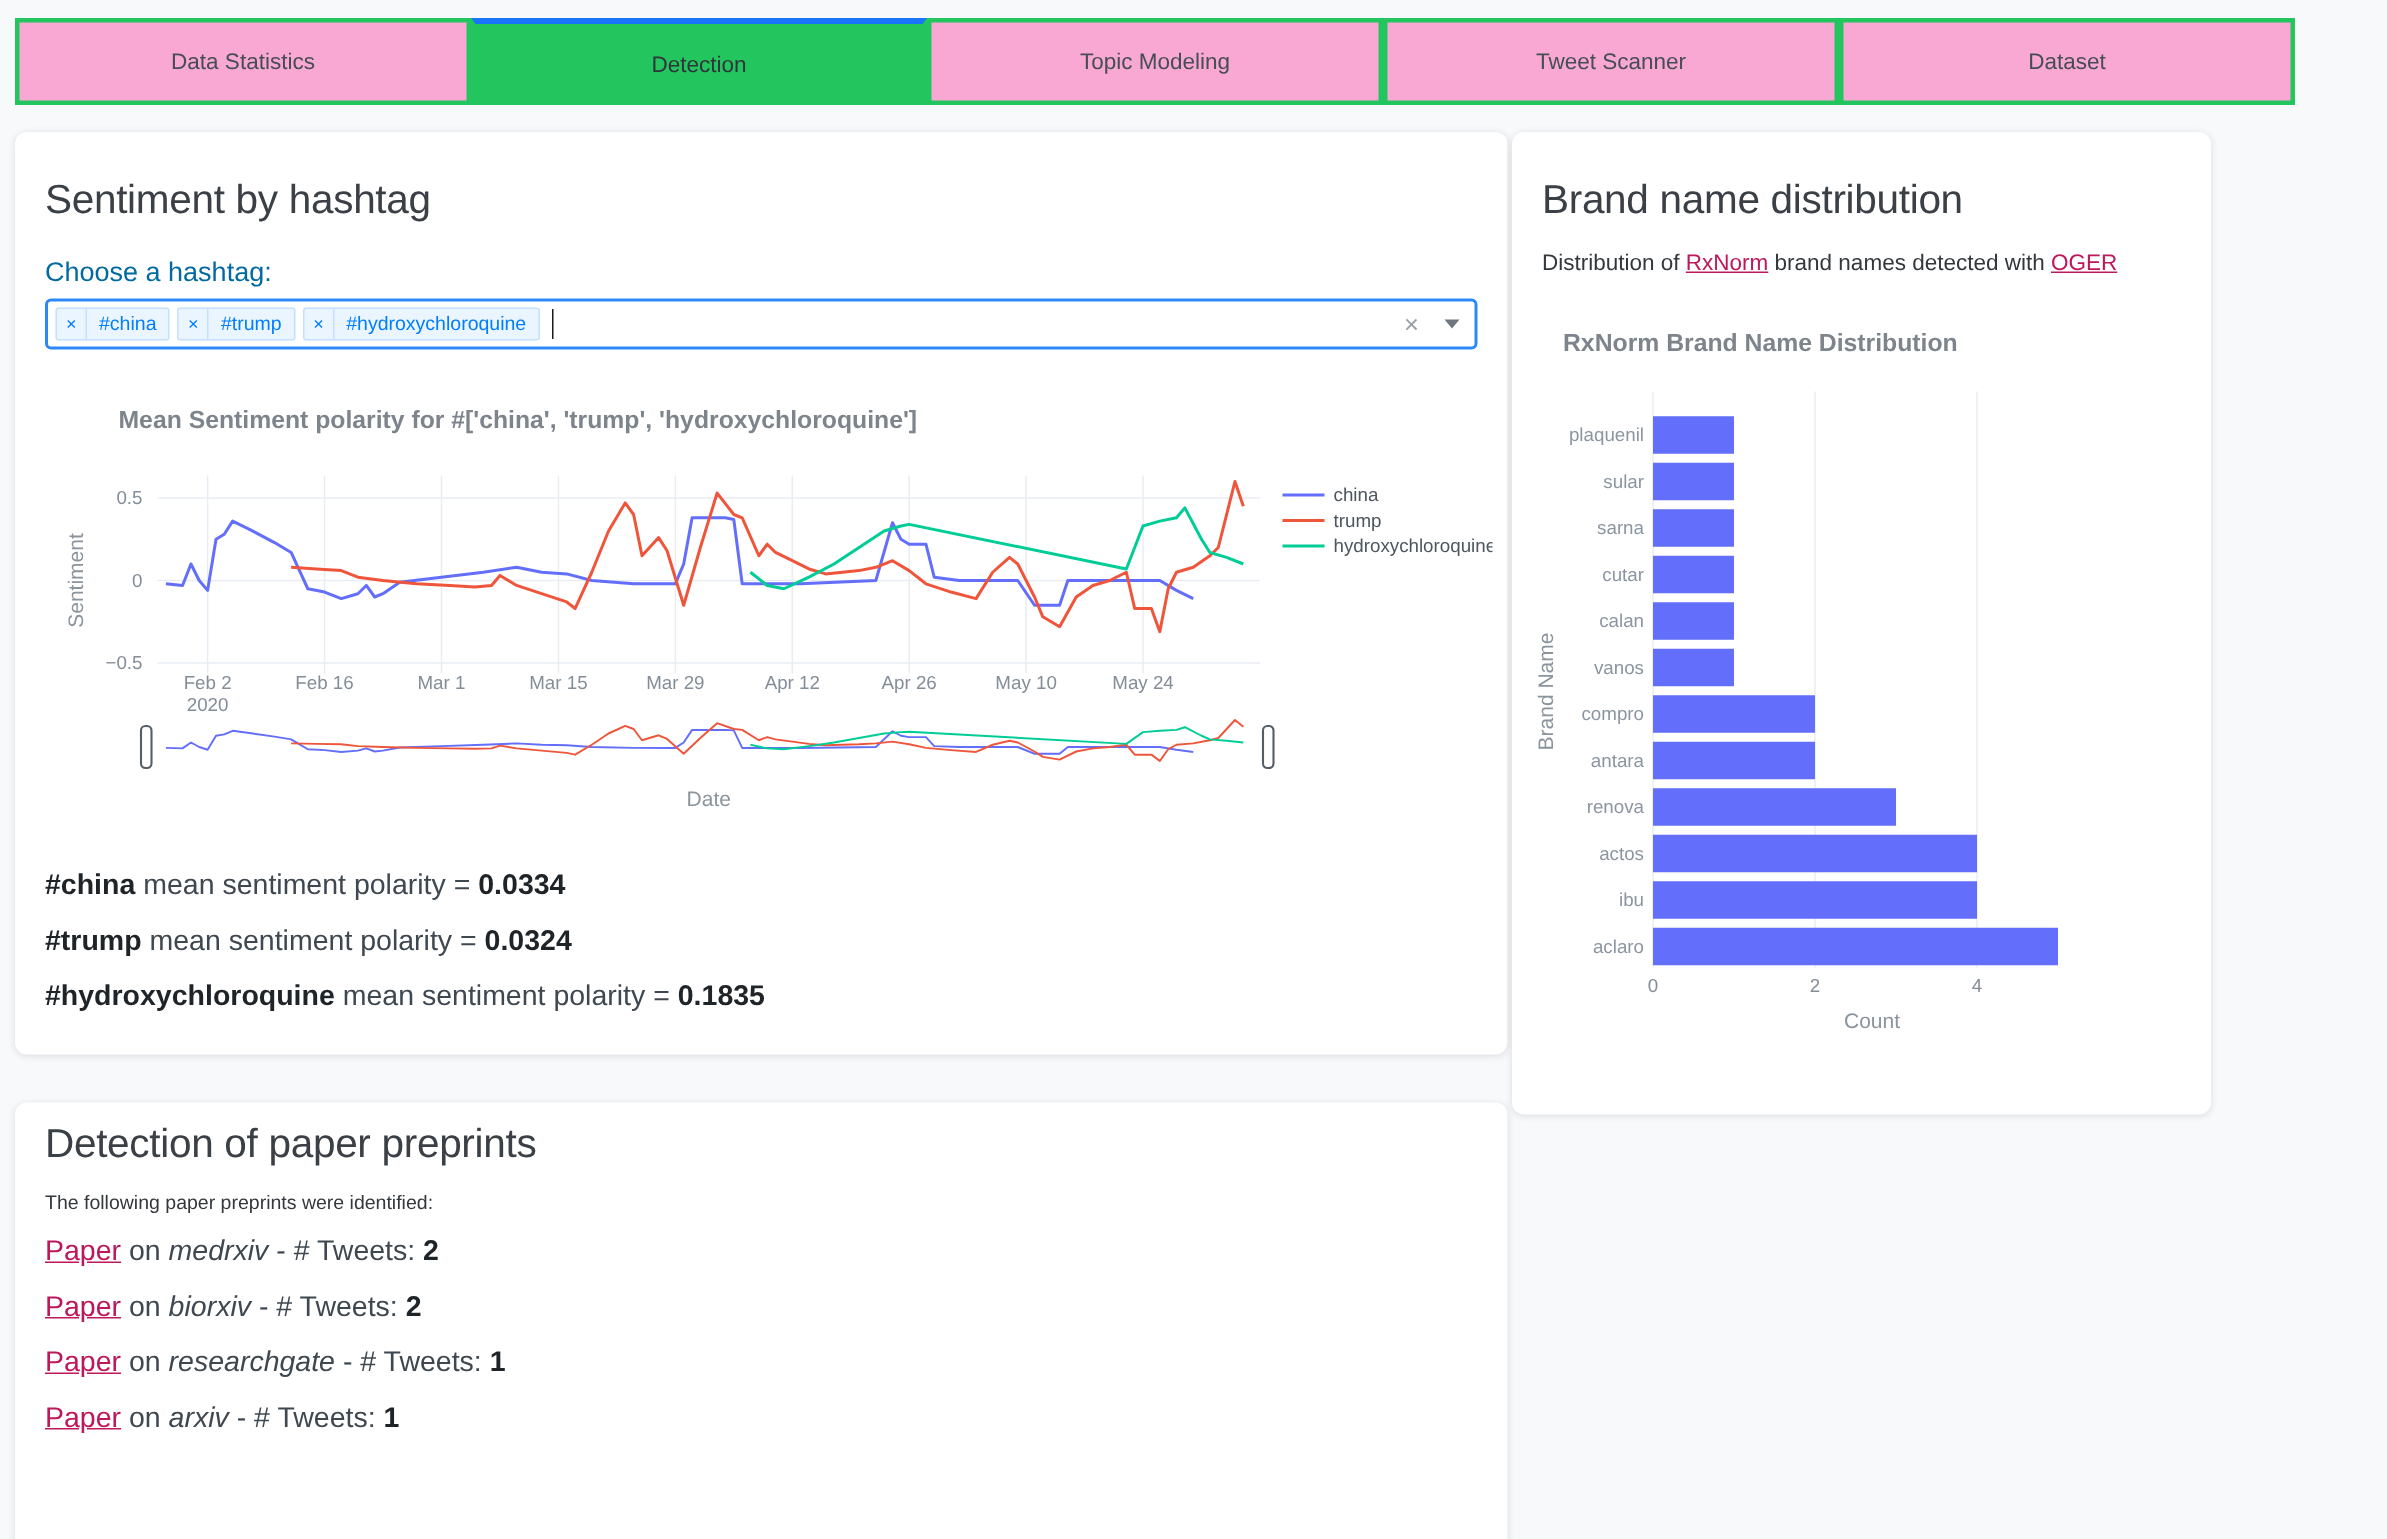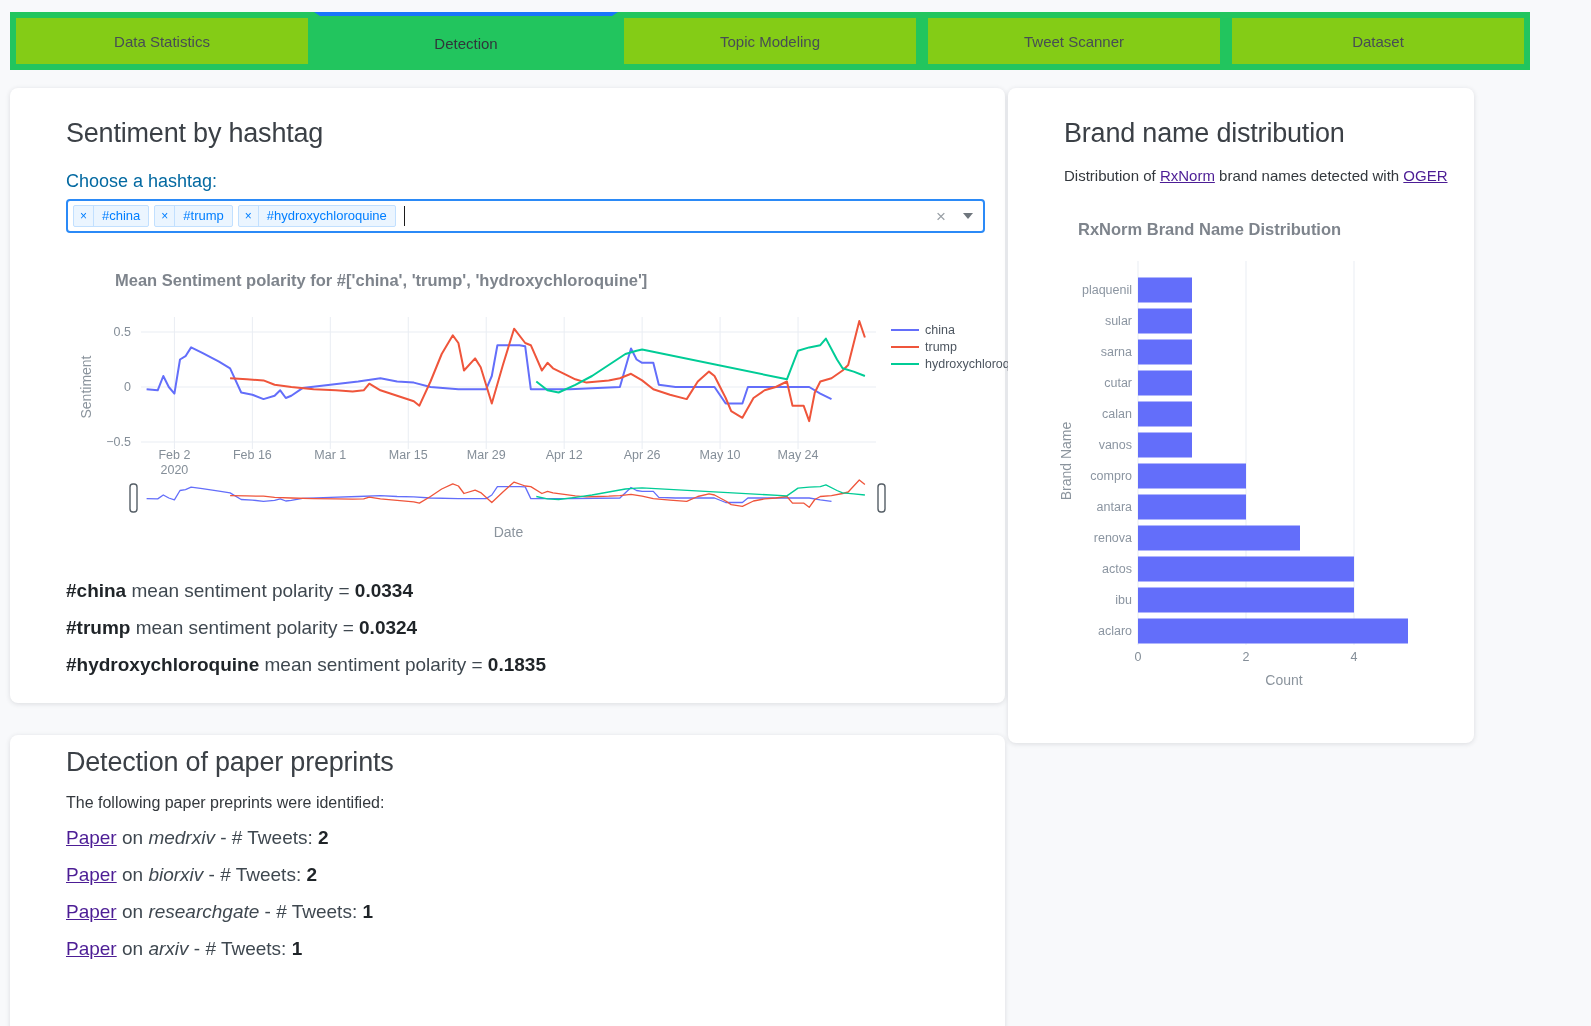--- a/index.html
+++ b/index.html
@@ -7,42 +7,41 @@
   body {
     width:1591px; height:1026px; overflow:hidden; position:relative;
     background:#f8f9fb;
     font-family:"Liberation Sans", sans-serif;
     color:#3f4850;
   }
   
   .tabbar { position:absolute; left:10px; top:12px; width:1520px; height:58px; display:flex; }
   .tab {
     flex:1 1 0; display:flex; align-items:center; justify-content:center;
-    background:#84cc16; border:6px solid #22c55e; font-size:15px; color:#474d54;
+    background:#f9a8d4; border:3px solid #22c55e; font-size:15px; color:#474d54;
     cursor:pointer; position:relative;
   }
   .tab.active {
     background:#22c55e; border-top:4px solid #1975fa; border-bottom:none; color:#30353a;
   }
   
   .card {
     position:absolute; background:#fff; border-radius:8px;
     box-shadow:0 1px 5px rgba(40,50,60,.14);
-    padding-left:36px;
   }
   #sentiment-card { left:10px; top:88px;  width:995px; height:615px; }
   #brand-card     { left:1008px; top:88px; width:466px; height:655px; }
   #papers-card    { left:10px; top:735px; width:995px; height:300px; }
   .card h2 {
     margin:30px 0 0 20px; font-size:27px; font-weight:500; color:#3b4046; letter-spacing:-.2px;
   }
   #papers-card h2 { margin-top:12px; }
   .field-label { margin:22px 0 7px 20px; font-size:18px; color:#0369a1; }
   .subtitle { margin:18px 0 0 20px; font-size:15px; color:#33383d; }
-  a.link { color:#4c1d95; text-decoration:underline; cursor:pointer; }
+  a.link { color:#be185d; text-decoration:underline; cursor:pointer; }
   
   .dropdown {
     margin:0 20px; height:34px; display:flex; align-items:center;
     border:2px solid #2b8af7; border-radius:4px; background:#fff; padding:0 10px 0 5px;
   }
   .chips { display:flex; align-items:center; gap:5px; }
   .chip {
     display:flex; align-items:stretch; background:#ebf5ff; border:1px solid #c2e0ff;
     border-radius:2px; color:#007eff; font-size:13px; line-height:20px;
   }
@@ -59,21 +58,21 @@
   .chart-title { margin:38px 0 0 69px; font-size:16.5px; font-weight:bold; color:#7e848c; }
   #brand-card .chart-title { margin:36px 0 0 34px; }
   svg { display:block; }
   #line-svg { margin-top:12px; }
   #bar-svg { margin-top:14px; }
   .xaxis-title { margin-left:95px; width:735px; text-align:center; font-size:14px; color:#8b949d; }
   
   .stats { margin:40px 16px 0 20px; }
   .stat-line { font-size:19px; color:#3f4850; margin-bottom:15px; }
   .stat-line b, .paper-line b { color:#1f2428; }
-  .intro { margin:16px 0 0 20px; font-size:16px; color:#33383d; }
+  .intro { margin:16px 0 0 20px; font-size:13px; color:#33383d; }
   .paper-list { margin-left:20px; }
   .paper-line { font-size:19px; margin-top:15px; color:#3f4850; }
   .paper-line i { font-style:italic; }
 </style>
 </head>
 <body>
 
 <div class="tabbar" id="tabbar">
     <div class="tab">Data Statistics</div>
     <div class="tab active">Detection</div>

